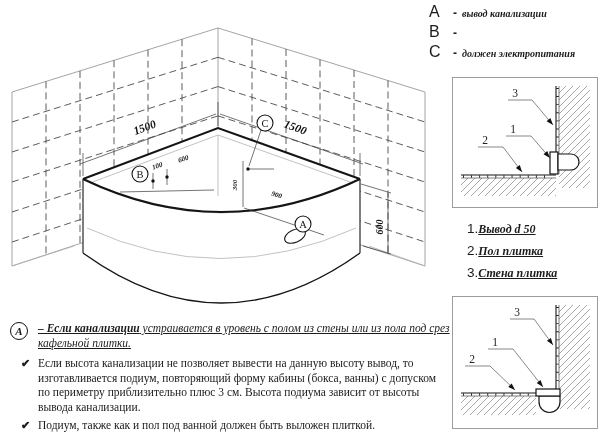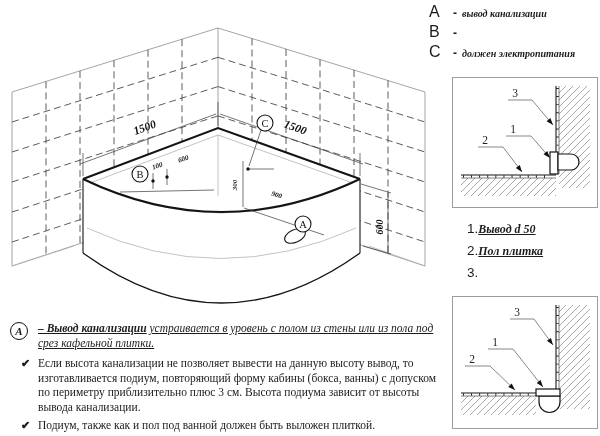--- a/index.html
+++ b/index.html
@@ -234,20 +234,21 @@
     <div class="parts-row">
       <span class="parts-num">1.</span>
       <span class="parts-label">Вывод d 50</span>
     </div>
     <div class="parts-row">
       <span class="parts-num">2.</span>
       <span class="parts-label">Пол плитка</span>
     </div>
     <div class="parts-row">
       <span class="parts-num">3.</span>
+      <span class="parts-label">Стена плитка</span>
     </div>
   </div>
 
   <svg style="left:452px;top:296px;" width="146" height="133" viewBox="0 0 146 133">
     <rect class="frame" x="0.5" y="0.5" width="145" height="132"></rect>
     <g class="hatch">
         <line x1="107" y1="16" x2="114" y2="9"></line>
         <line x1="107" y1="23" x2="121" y2="9"></line>
         <line x1="107" y1="30" x2="128" y2="9"></line>
         <line x1="107" y1="37" x2="135" y2="9"></line>
@@ -301,21 +302,21 @@
         <polygon class="arrow" points="91,91 84.7,87.1 88.6,84"></polygon>
       <text class="callout-num" x="20" y="67">2</text>
       <path class="lead" d="M13,70 L38,70 L63,94"></path>
         <polygon class="arrow" points="63,94 56.2,91 59.7,87.4"></polygon>
     </g>
   </svg>
 
   <div class="notes">
     <div class="notes-head">
       <span class="note-circle">A</span>
-      <span class="u"><b>– Вывод канализации</b><span> устраивается в уровень с полом из стены или из пола под срез кафельной плитки.</span></span>
+      <span class="u"><b>– Если канализации</b><span> устраивается в уровень с полом из стены или из пола под срез кафельной плитки.</span></span>
     </div>
     <div class="bullets">
       <div class="bullet">
         <span class="check">✔</span>
         <span>Если высота канализации не позволяет вывести на данную высоту вывод, то изготавливается подиум, повторяющий форму кабины (бокса, ванны) с допуском по периметру приблизительно плюс 3 см. Высота подиума зависит от высоты вывода канализации.</span>
       </div>
       <div class="bullet">
         <span class="check">✔</span>
         <span>Подиум, также как и пол под ванной должен быть выложен плиткой.</span>
       </div>

